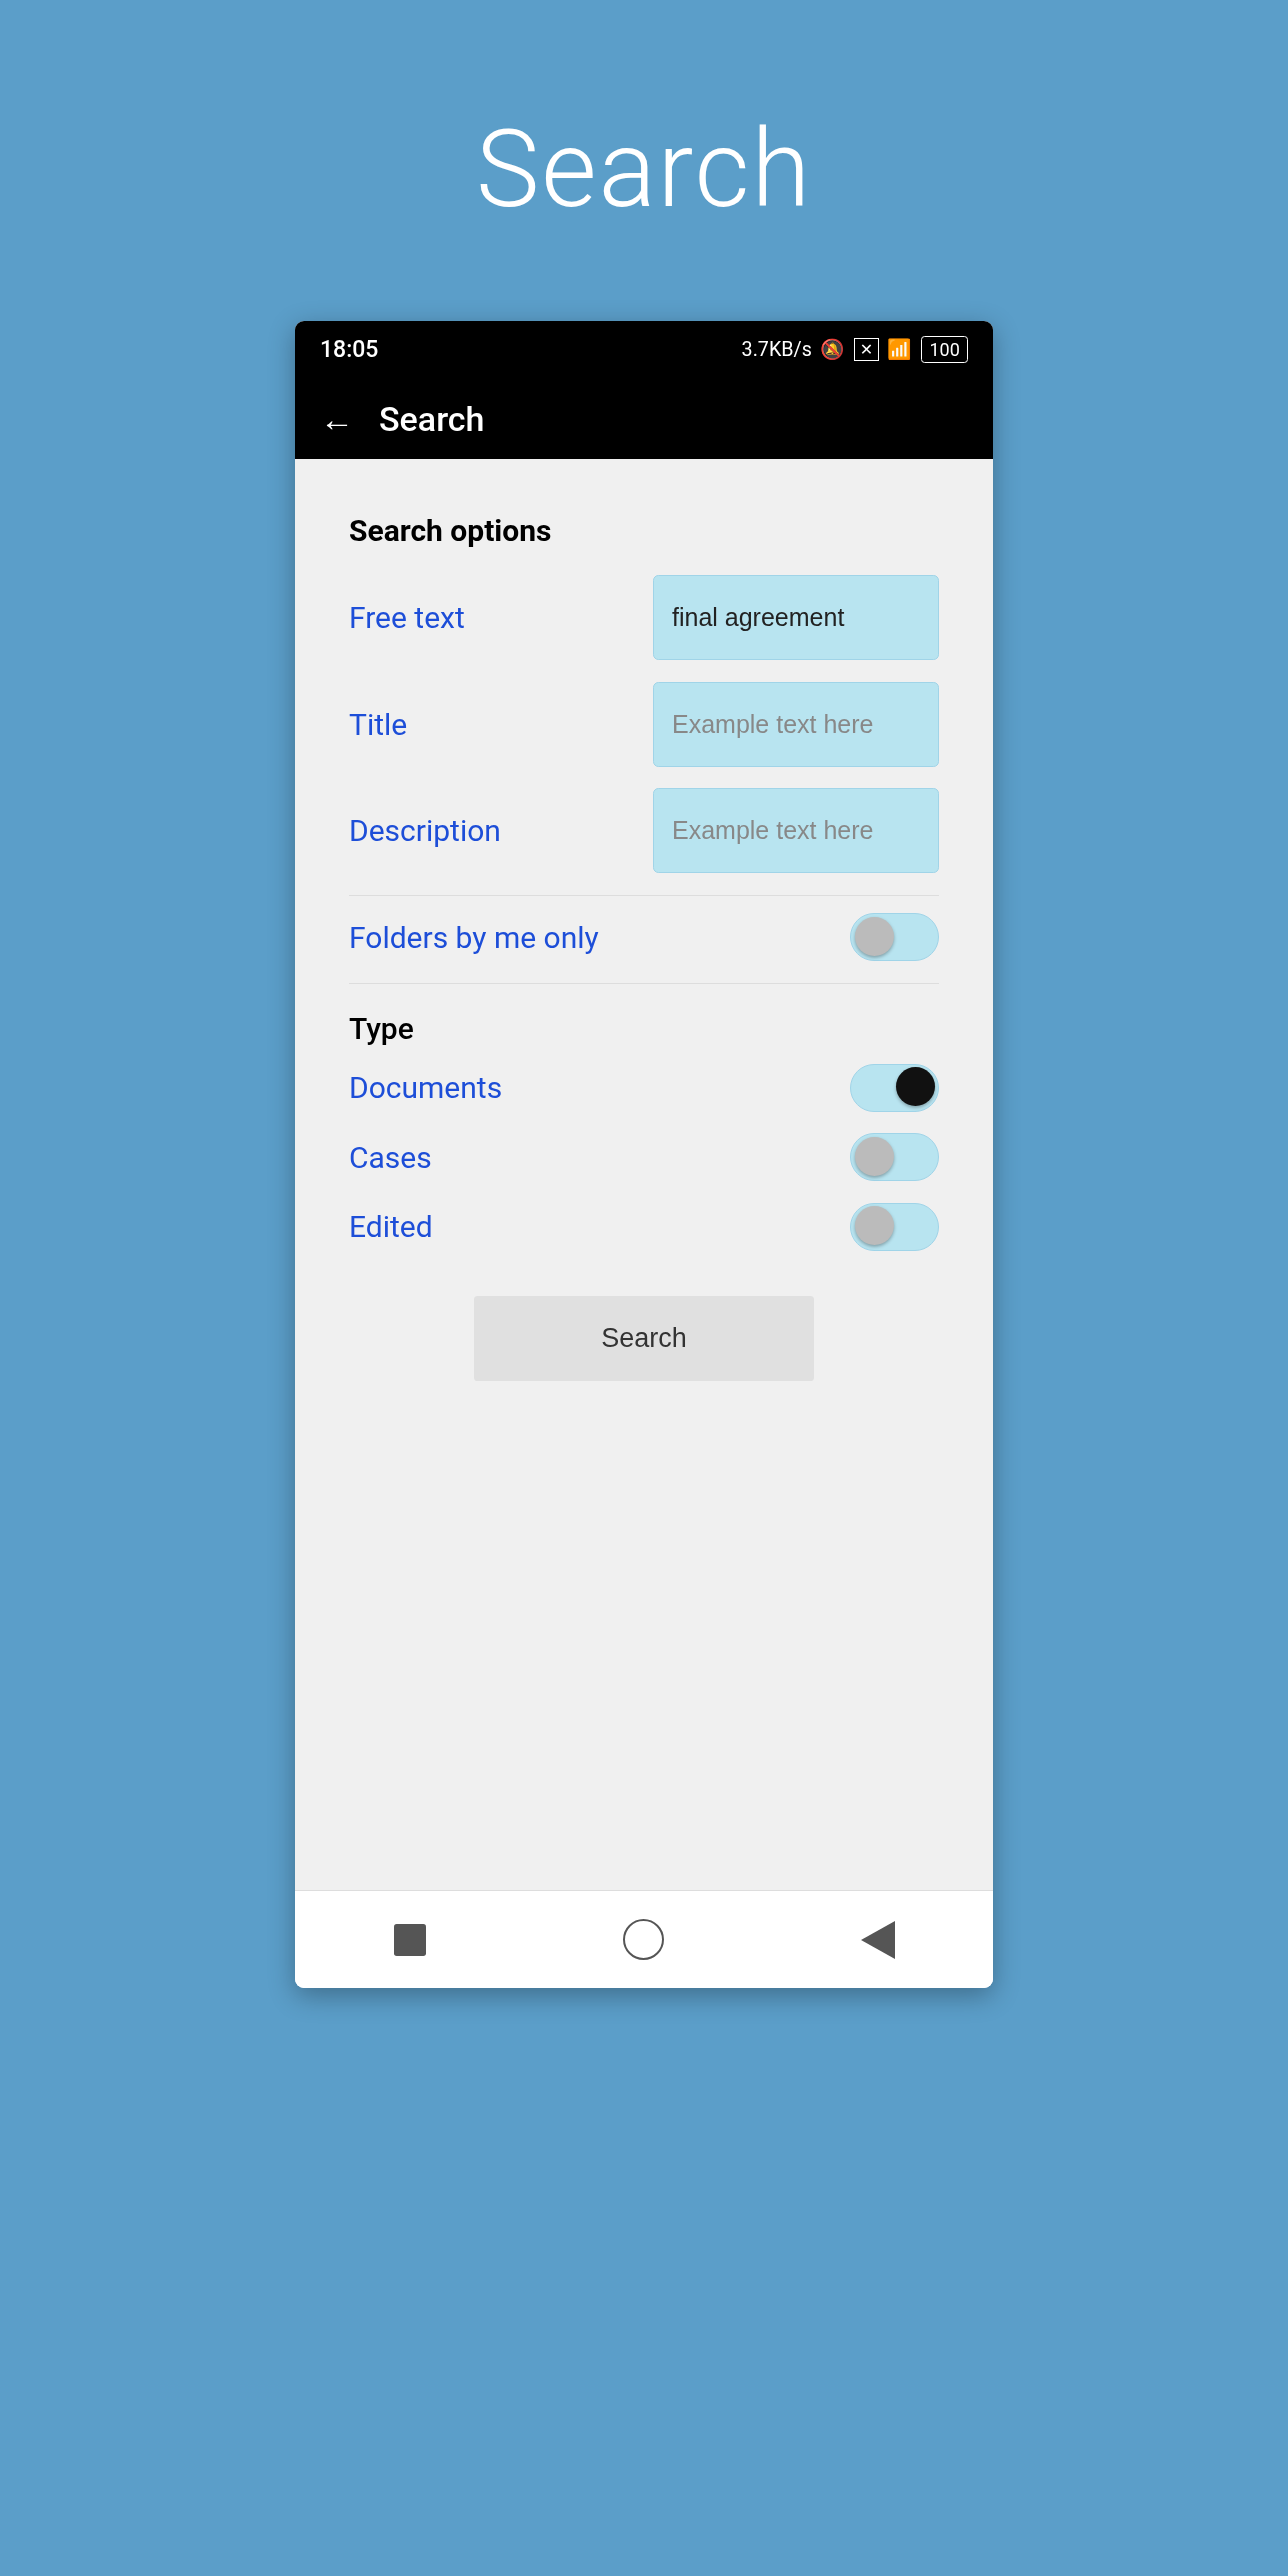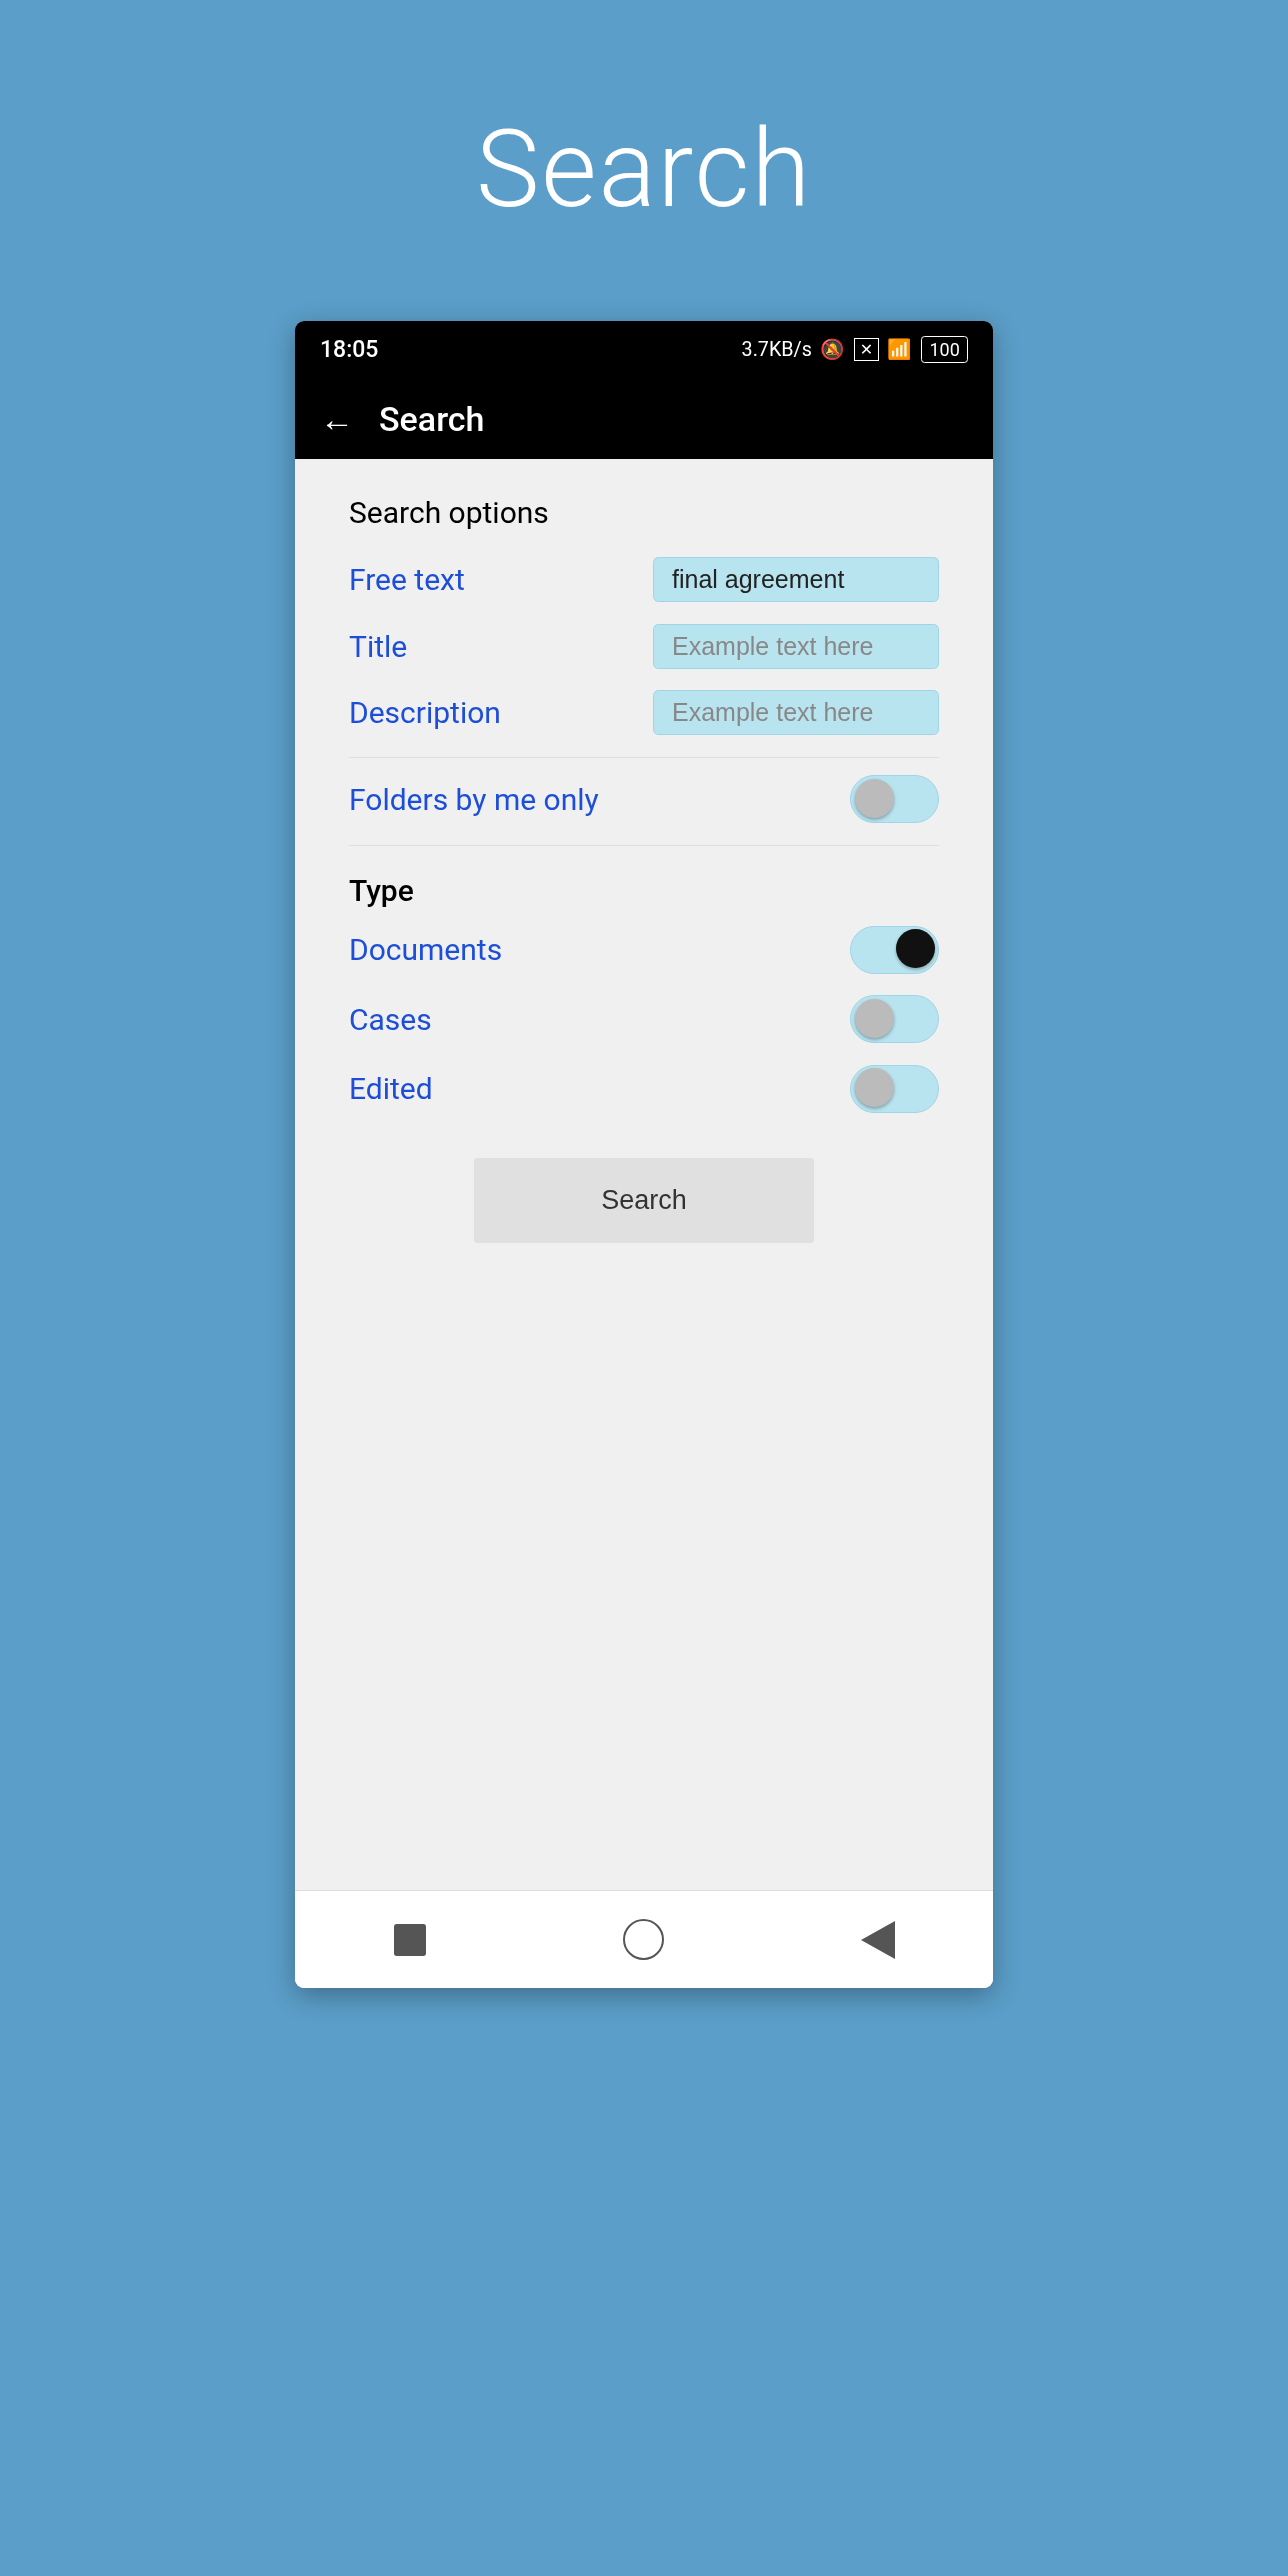--- a/index.html
+++ b/index.html
@@ -96,42 +96,43 @@
 
     
     .content {
       background: #f0f0f0;
       padding: 36px 54px;
       min-height: 1431px;
     }
 
     .section-title {
       font-size: 30px;
-      font-weight: 400;
+      font-weight: 700;
       color: #000;
       margin-bottom: 27px;
+      margin-top: 18px;
     }
 
     .field-row {
       display: flex;
       align-items: center;
       justify-content: space-between;
       margin-bottom: 21.5px;
     }
 
     .field-label {
       font-size: 30px;
       color: #1d4ed8;
     }
 
     .text-input {
       background: #b8e4f0;
       border: 1.8px solid #a0d4e8;
       border-radius: 5.4px;
-      padding: 7px 18px;
+      padding: 27px 18px;
       font-size: 25px;
       color: #555;
       width: 286px;
       outline: none;
     }
 
     .text-input.filled {
       color: #222;
     }
 

